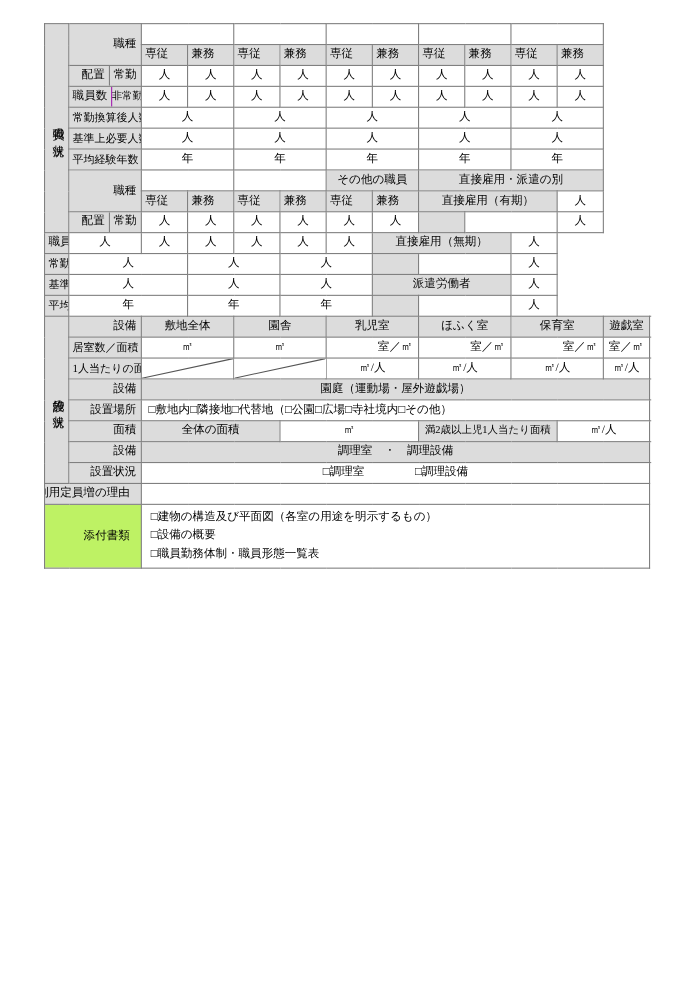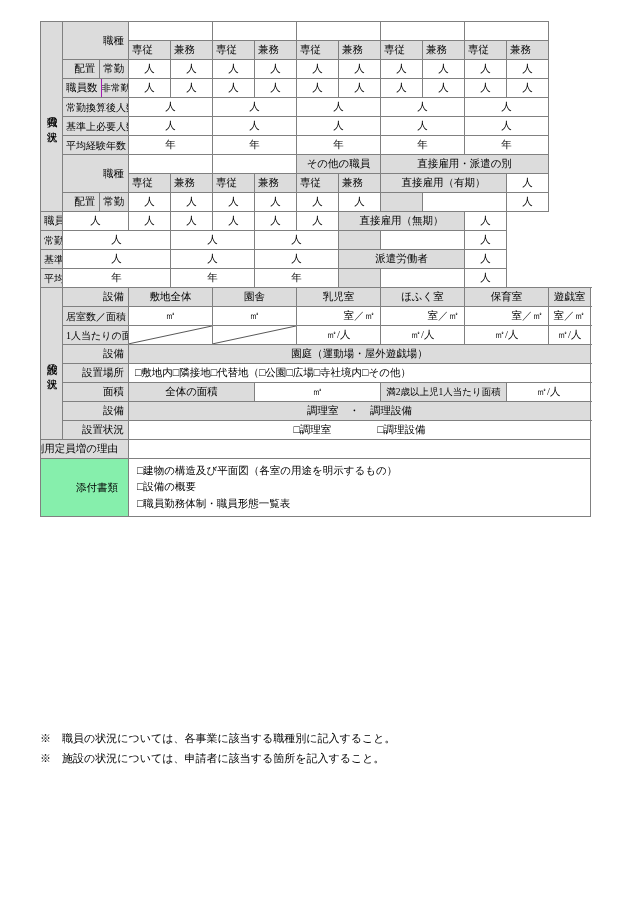--- a/index.html
+++ b/index.html
@@ -87,21 +87,21 @@
     position: absolute;
     left: 0; top: 0; right: 0; bottom: 0;
     pointer-events: none;
   }
   .cb { font-size: 10.5px; }
   .pad-l { padding-left: 6px; text-align: left; }
 
   
   td.bigbox { height: 150px; background: #ffffff; }
   td.reasonlabel { height: 150px; background: #dcdcdc; }
-  td.attachlabel { height: 60px; background: #86efac; }
+  td.attachlabel { height: 60px; background: #bef264; }
   td.attachbox { height: 60px; background: #ffffff; text-align: left; }
   .attach-list {
     padding: 4px 0 4px 8px;
     text-align: left;
     line-height: 1.55;
   }
   .attach-list div { white-space: nowrap; }
 
   .notes {
     position: absolute;
@@ -602,22 +602,14 @@
             <div>□建物の構造及び平面図（各室の用途を明示するもの）</div>
             <div>□設備の概要</div>
             <div>□職員勤務体制・職員形態一覧表</div>
           </div>
         </td>
       </tr>
 
     </tbody>
   </table>
 
-  <div class="notes">
-    <div class="nrow">
-      <span class="mark">※</span><span>職員の状況については、各事業に該当する職種別に記入すること。</span>
-    </div>
-    <div class="nrow">
-      <span class="mark">※</span><span>施設の状況については、申請者に該当する箇所を記入すること。</span>
-    </div>
-  </div>
 
 </div>
 
 </body></html>

